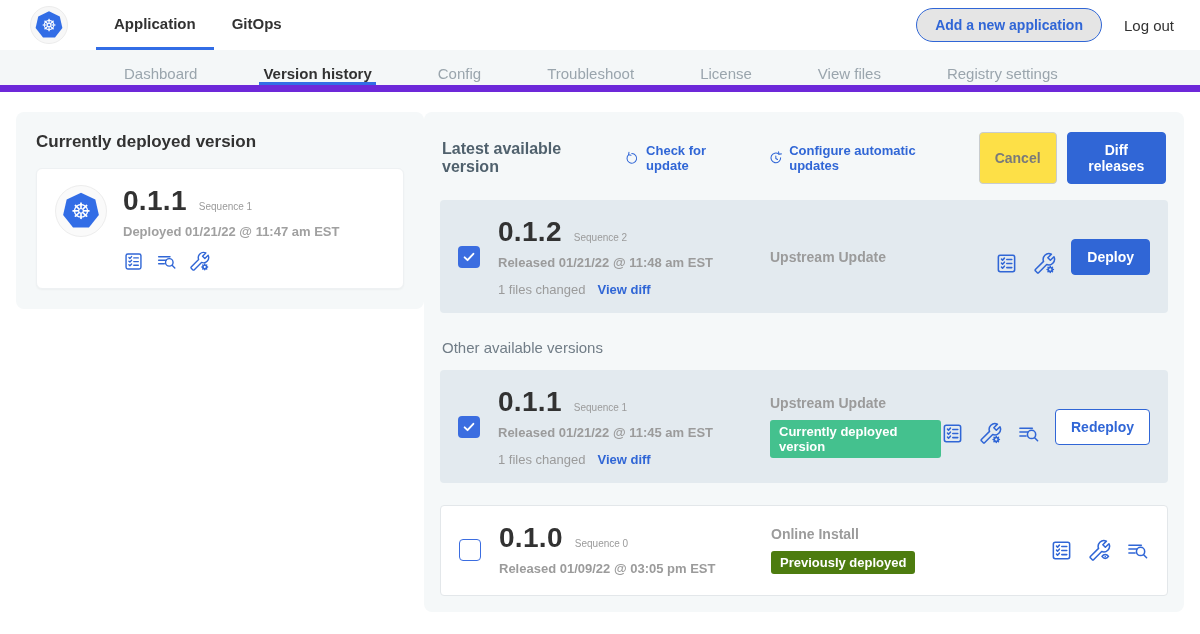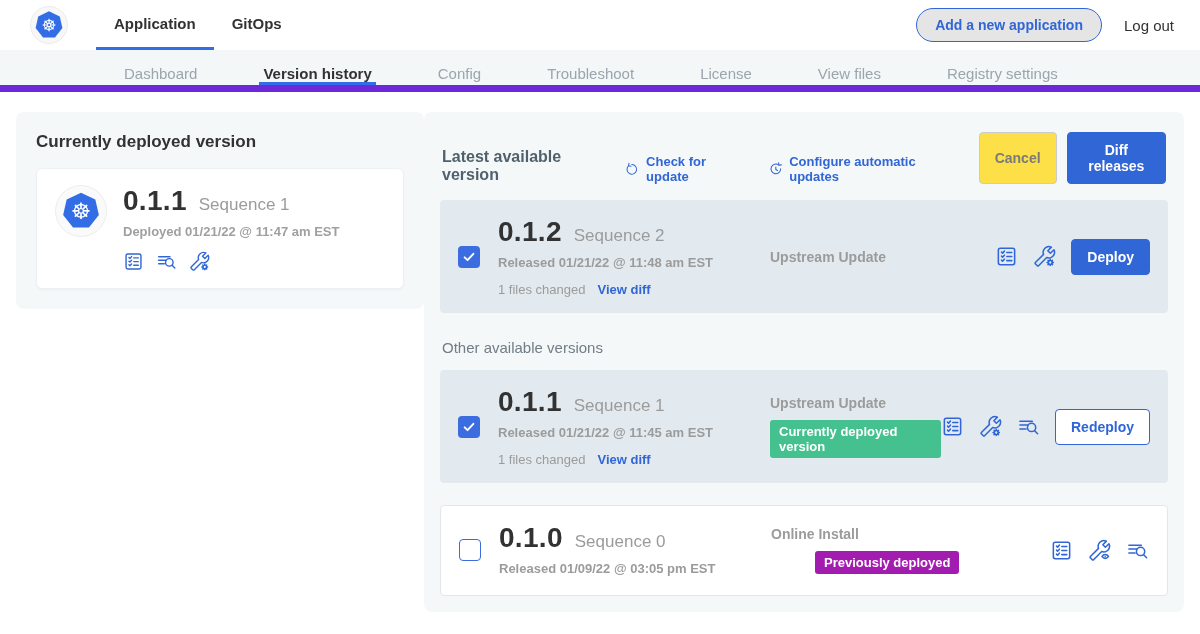--- a/index.html
+++ b/index.html
@@ -22,28 +22,28 @@
 
   
   .main { display:flex; align-items:flex-start; gap:0; padding:20px 16px; }
   .panel { background:#f5f8f9; border-radius:8px; }
   .left-panel { width:408px; padding:20px; }
   .left-panel h2 { font-size:17px; font-weight:700; color:#323232; margin-bottom:16px; }
   .deployed-card { background:#fff; border-radius:6px; border:1px solid #eef1f3; box-shadow:0 1px 2px rgba(0,0,0,.04); padding:16px 18px; display:flex; }
   .k8s-big { width:52px; height:52px; border-radius:50%; background:#fafafa; border:1px solid #ededed; display:flex; align-items:center; justify-content:center; margin-right:16px; flex-shrink:0; }
   .ver-line { display:flex; align-items:baseline; gap:12px; }
   .ver-num { font-size:28px; font-weight:800; color:#323232; letter-spacing:.3px; }
-  .seq { font-size:17px; color:#9b9b9b; }
+  .seq { font-size:10px; color:#9b9b9b; }
   .deployed-ts { font-size:13px; font-weight:600; color:#a0a0a0; margin-top:7px; }
   .icon-row { display:flex; gap:12px; margin-top:12px; }
   .blue-icon { color:#3066d6; display:inline-flex; cursor:pointer; }
 
   
   .right-panel { flex:1; padding:16px; }
-  .latest-head { display:flex; align-items:flex-end; margin:4px 2px 16px; }
+  .latest-head { display:flex; align-items:center; margin:4px 2px 16px; }
   .latest-title { font-size:16px; font-weight:600; color:#50616d; margin-right:16px; }
   .hlink { display:inline-flex; align-items:center; gap:6px; color:#3066d6; font-size:13px; font-weight:700; margin-right:24px; cursor:pointer; }
   .head-actions { margin-left:auto; display:flex; gap:10px; }
   .btn { border-radius:4px; font-size:14px; font-weight:700; padding:9px 15px; cursor:pointer; font-family:inherit; }
   .btn-secondary { background:#fde047; border:1px solid #c8cccf; color:#7a7a7a; }
   .btn-primary { background:#3066d6; border:1px solid #3066d6; color:#fff; }
   .btn-outline { background:#fff; border:1px solid #3066d6; color:#3066d6; }
 
   .version-row { display:flex; align-items:center; border-radius:4px; padding:16px 18px; }
   .version-row.selected { background:#e3eaef; }
@@ -52,22 +52,22 @@
   .checkbox.checked { background:#3b6de0; }
   .checkbox.unchecked { background:#fff; border:1.5px solid #3b6de0; }
   .v-info { width:238px; flex-shrink:0; }
   .released { font-size:13px; font-weight:700; color:#9b9b9b; margin-top:6px; line-height:1.4; width:230px; }
   .files-line { margin-top:10px; font-size:13px; color:#9b9b9b; }
   .view-diff { color:#3066d6; font-weight:700; margin-left:12px; cursor:pointer; }
   .v-meta { flex:1; padding-left:34px; }
   .source { font-size:14px; font-weight:700; color:#9b9b9b; }
   .badge { display:inline-block; margin-top:9px; padding:4px 9px; border-radius:3px; font-size:13px; font-weight:700; color:#fff; }
   .badge-green { background:#44c18e; }
-  .badge-gray { background:#a21caf;margin-left:44px; }
-  .v-actions { margin-left:auto; display:flex; align-items:center; gap:15px; }
+  .badge-gray { background:#4d7c0f; }
+  .v-actions { margin-left:auto; display:flex; align-items:flex-end; gap:15px; }
   .other-title { font-size:15px; color:#717d87; margin:26px 2px 14px; }
   .row-gap { height:22px; }
   svg.oi { stroke:#3066d6; fill:none; stroke-width:1.6; stroke-linecap:round; stroke-linejoin:round; }
 </style>
 </head>
 <body>
 
 <div class="topnav">
   <div class="logo-circle">
     <svg width="30" height="30" viewBox="0 0 24 24">

